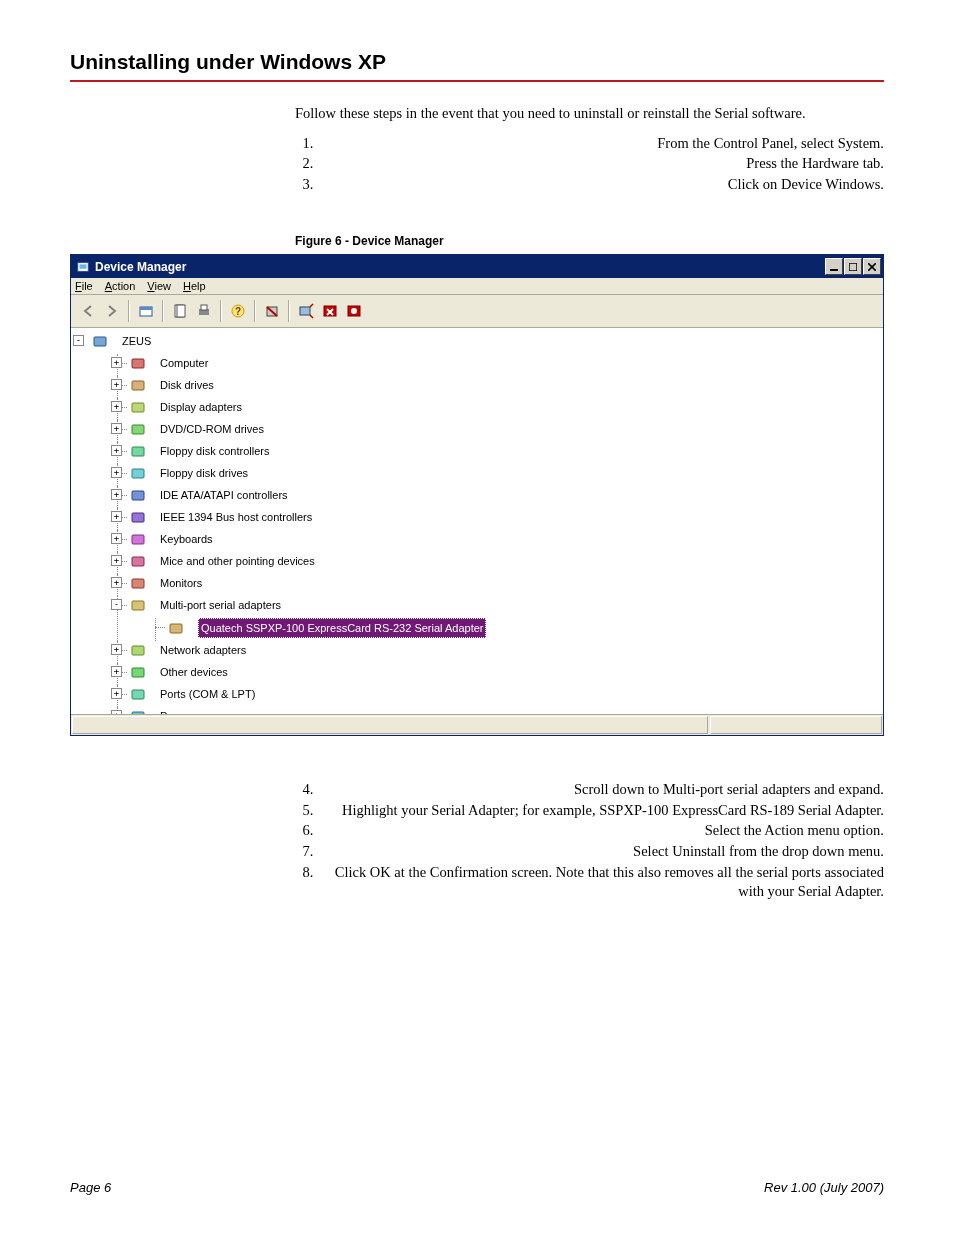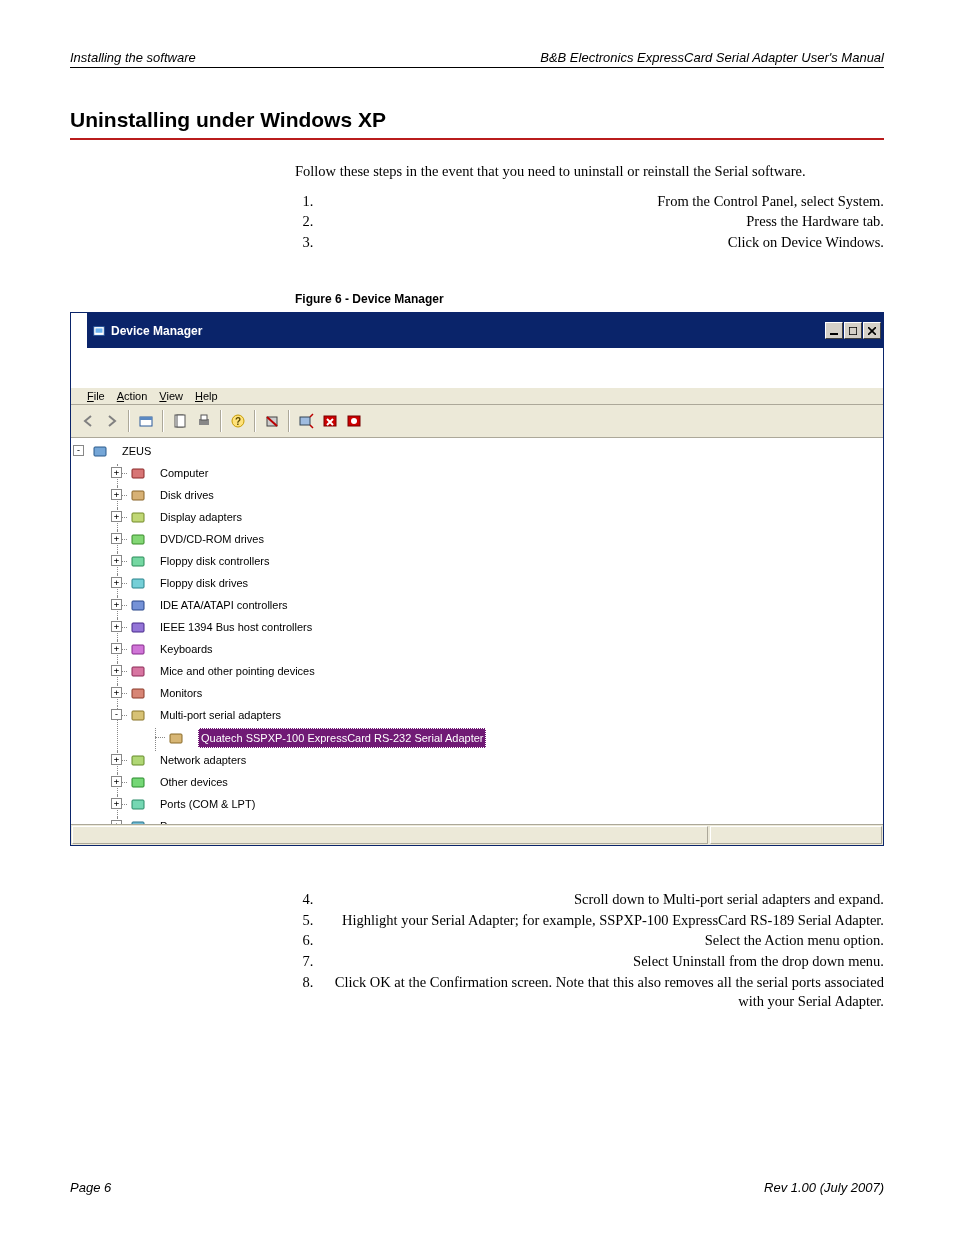--- a/index.html
+++ b/index.html
@@ -57,27 +57,26 @@
   .dm-window {
     border: 1px solid #0a246a;
     margin: 0 0 40px 0;
     font-family: Tahoma, Arial, sans-serif;
     font-size: 11px;
   }
   .dm-titlebar {
     background: linear-gradient(to bottom, #0a246a, #3a6ea5 6%, #0a246a 100%);
     background: #0a246a;
     color: #fff;
-    height: 35px;
+    height: 23px;
     display: flex;
     align-items: center;
     padding: 0 2px 0 4px;
     font-weight: bold;
     font-size: 12px;
-    margin-left: 16px;
   }
   .dm-titlebar .caption-icon {
     width: 16px; height: 16px; margin-right: 4px;
     display: inline-flex; align-items: center; justify-content: center;
   }
   .dm-titlebar .caption { flex: 1; }
   .win-btns { display: flex; gap: 1px; }
   .win-btn {
     width: 18px; height: 17px;
     background: #d4d0c8;
@@ -86,23 +85,22 @@
     border-bottom-color: #404040;
     display: inline-flex; align-items: center; justify-content: center;
     font-family: Arial; font-size: 10px; font-weight: bold;
     color: #000;
     box-sizing: border-box;
   }
   .dm-menubar {
     background: #ece9d8;
     display: flex;
     gap: 12px;
-    padding: 2px 16px;
+    padding: 2px 4px;
     border-bottom: 1px solid #aca899;
-    margin-top: 40px;
   }
   .dm-menubar span { cursor: default; }
   .dm-menubar .mne { text-decoration: underline; }
   .dm-toolbar {
     background: #ece9d8;
     display: flex;
     align-items: center;
     gap: 2px;
     padding: 2px 6px;
     border-bottom: 1px solid #aca899;
@@ -192,24 +190,20 @@
     font-size: 13px;
     font-family: Arial, sans-serif;
     padding-top: 4px;
     border-top: 0;
   }
 </style>
 </head>
 <body>
 
 <div class="page">
-  <div class="header-row">
-    <span>Installing the software</span>
-    <span>B&amp;B Electronics ExpressCard Serial Adapter User's Manual</span>
-  </div>
 
   <div class="section-title">Uninstalling under Windows XP</div>
 
   <div class="content">
     <p>Follow these steps in the event that you need to uninstall or reinstall the Serial software.</p>
     <ol id="steps1">
         <li>From the Control Panel, select System.</li>
         <li>Press the Hardware tab.</li>
         <li>Click on Device Windows.</li>
       </ol>

